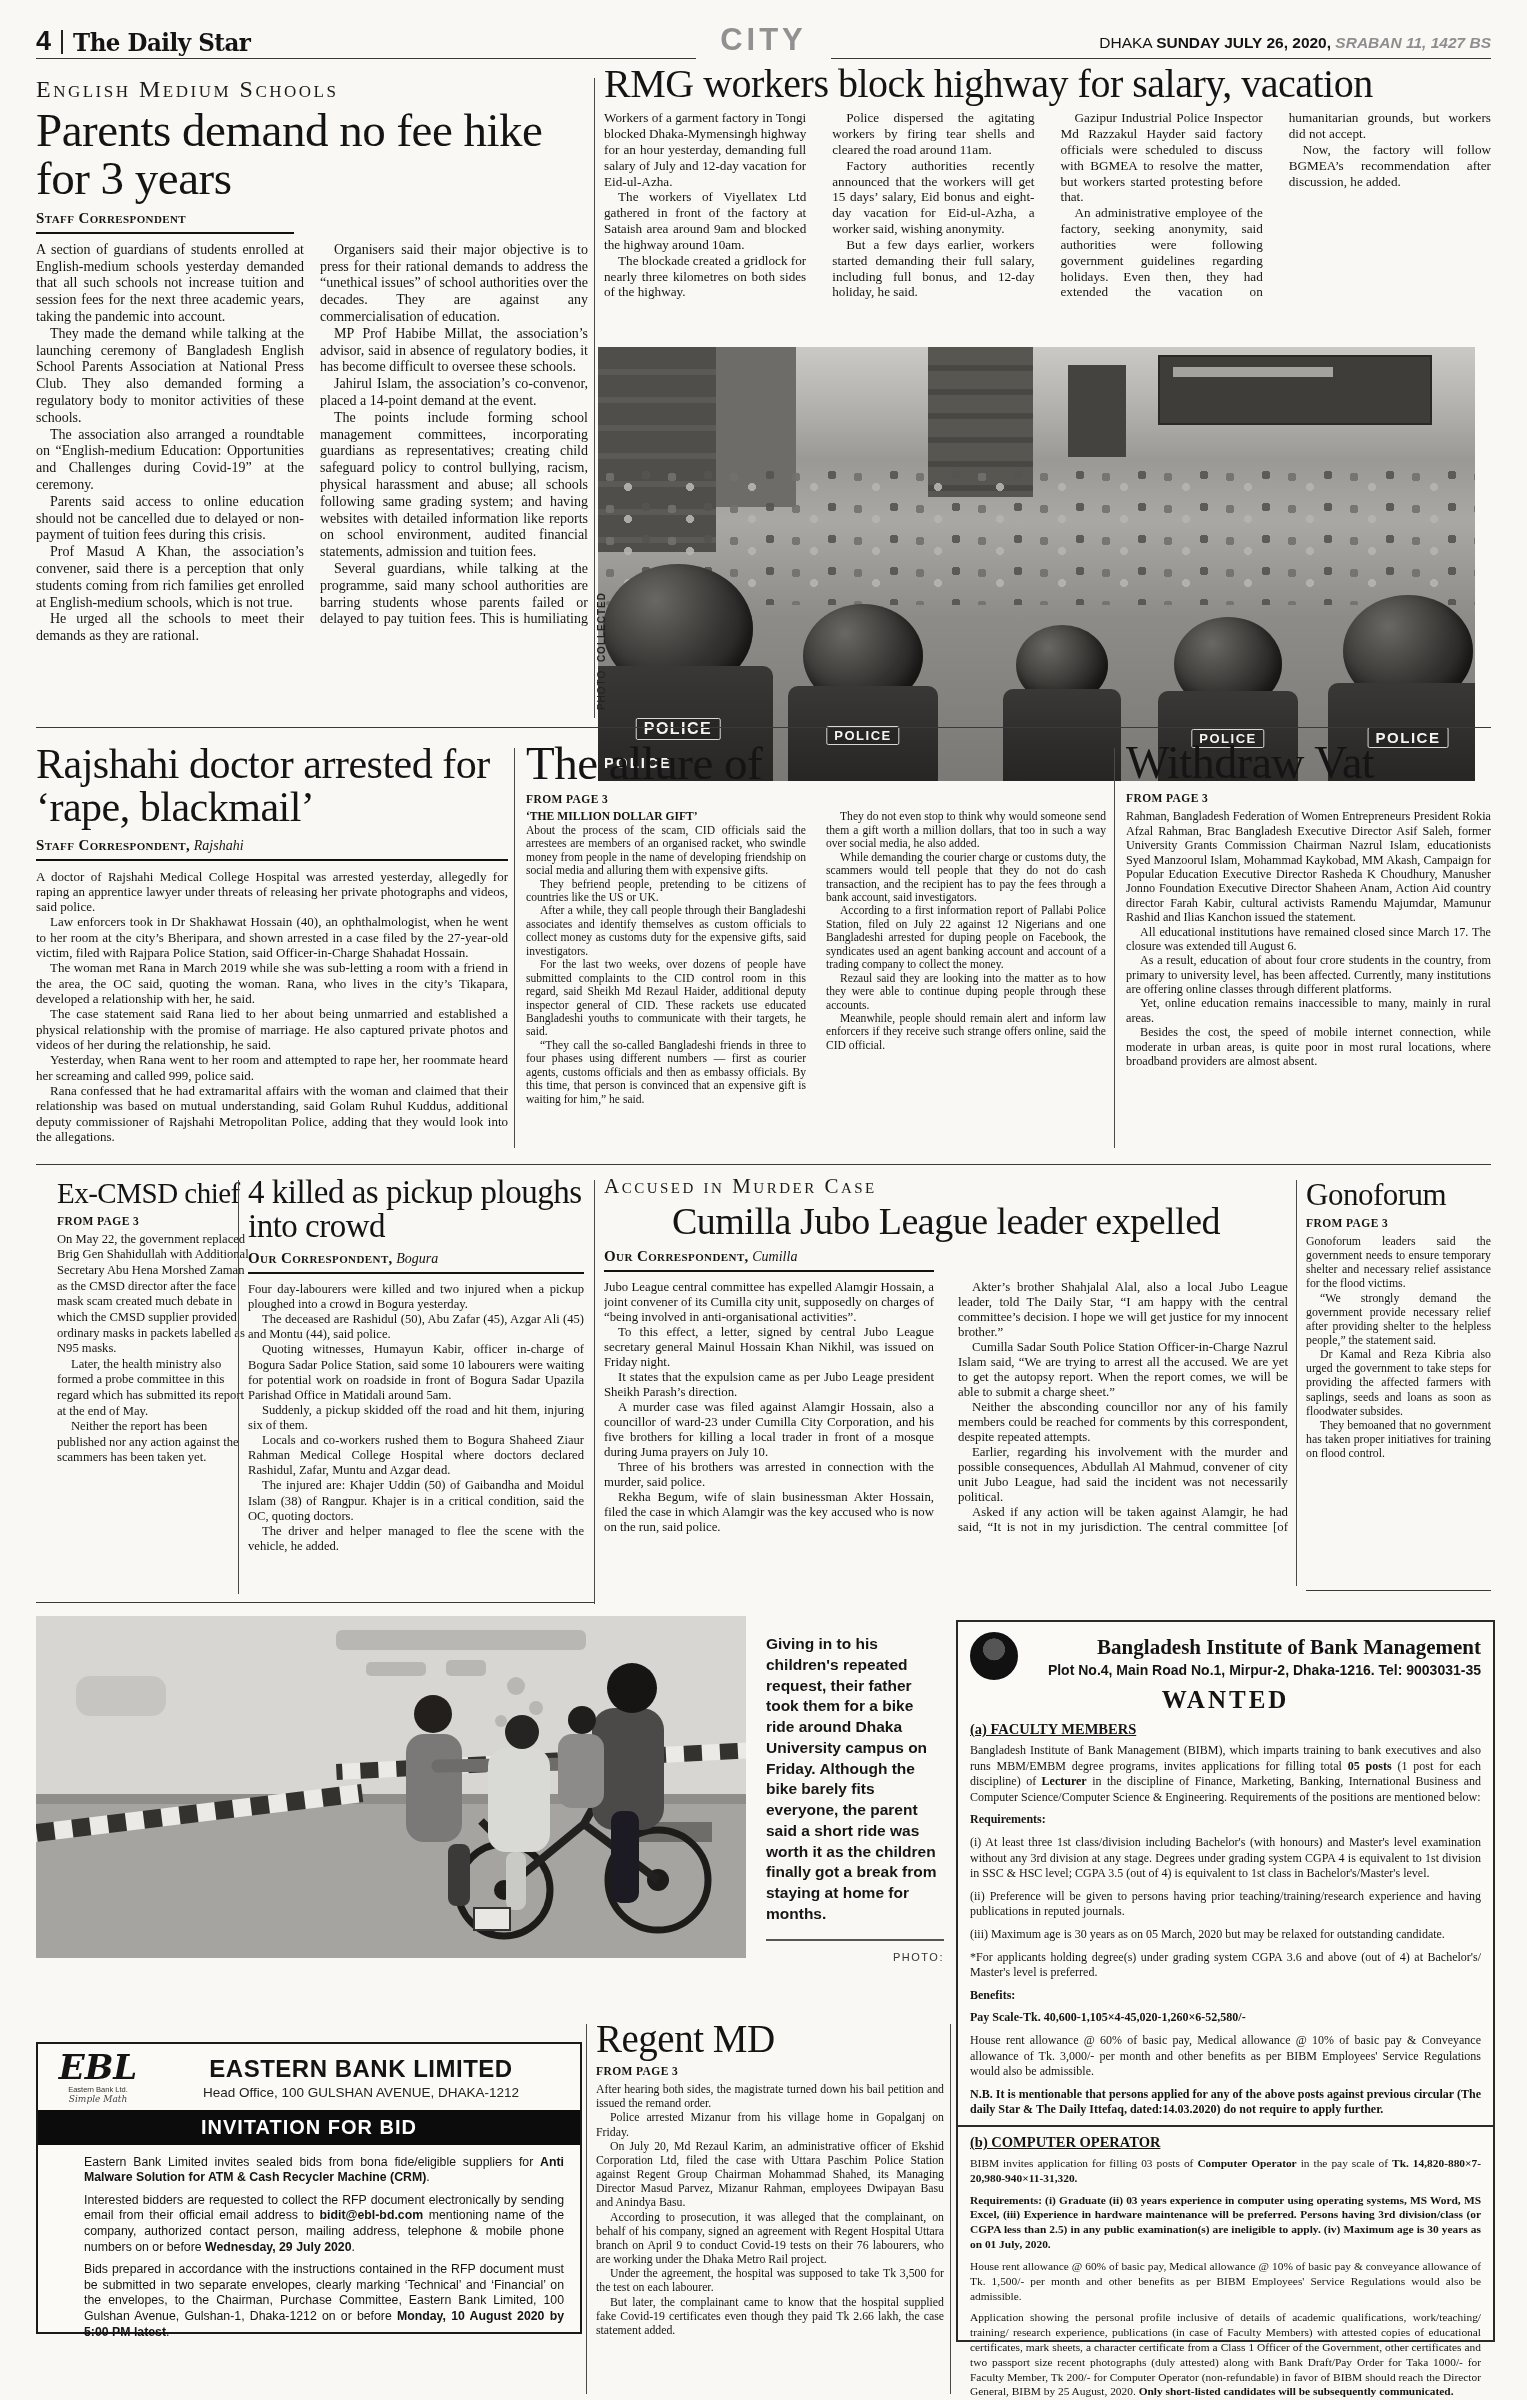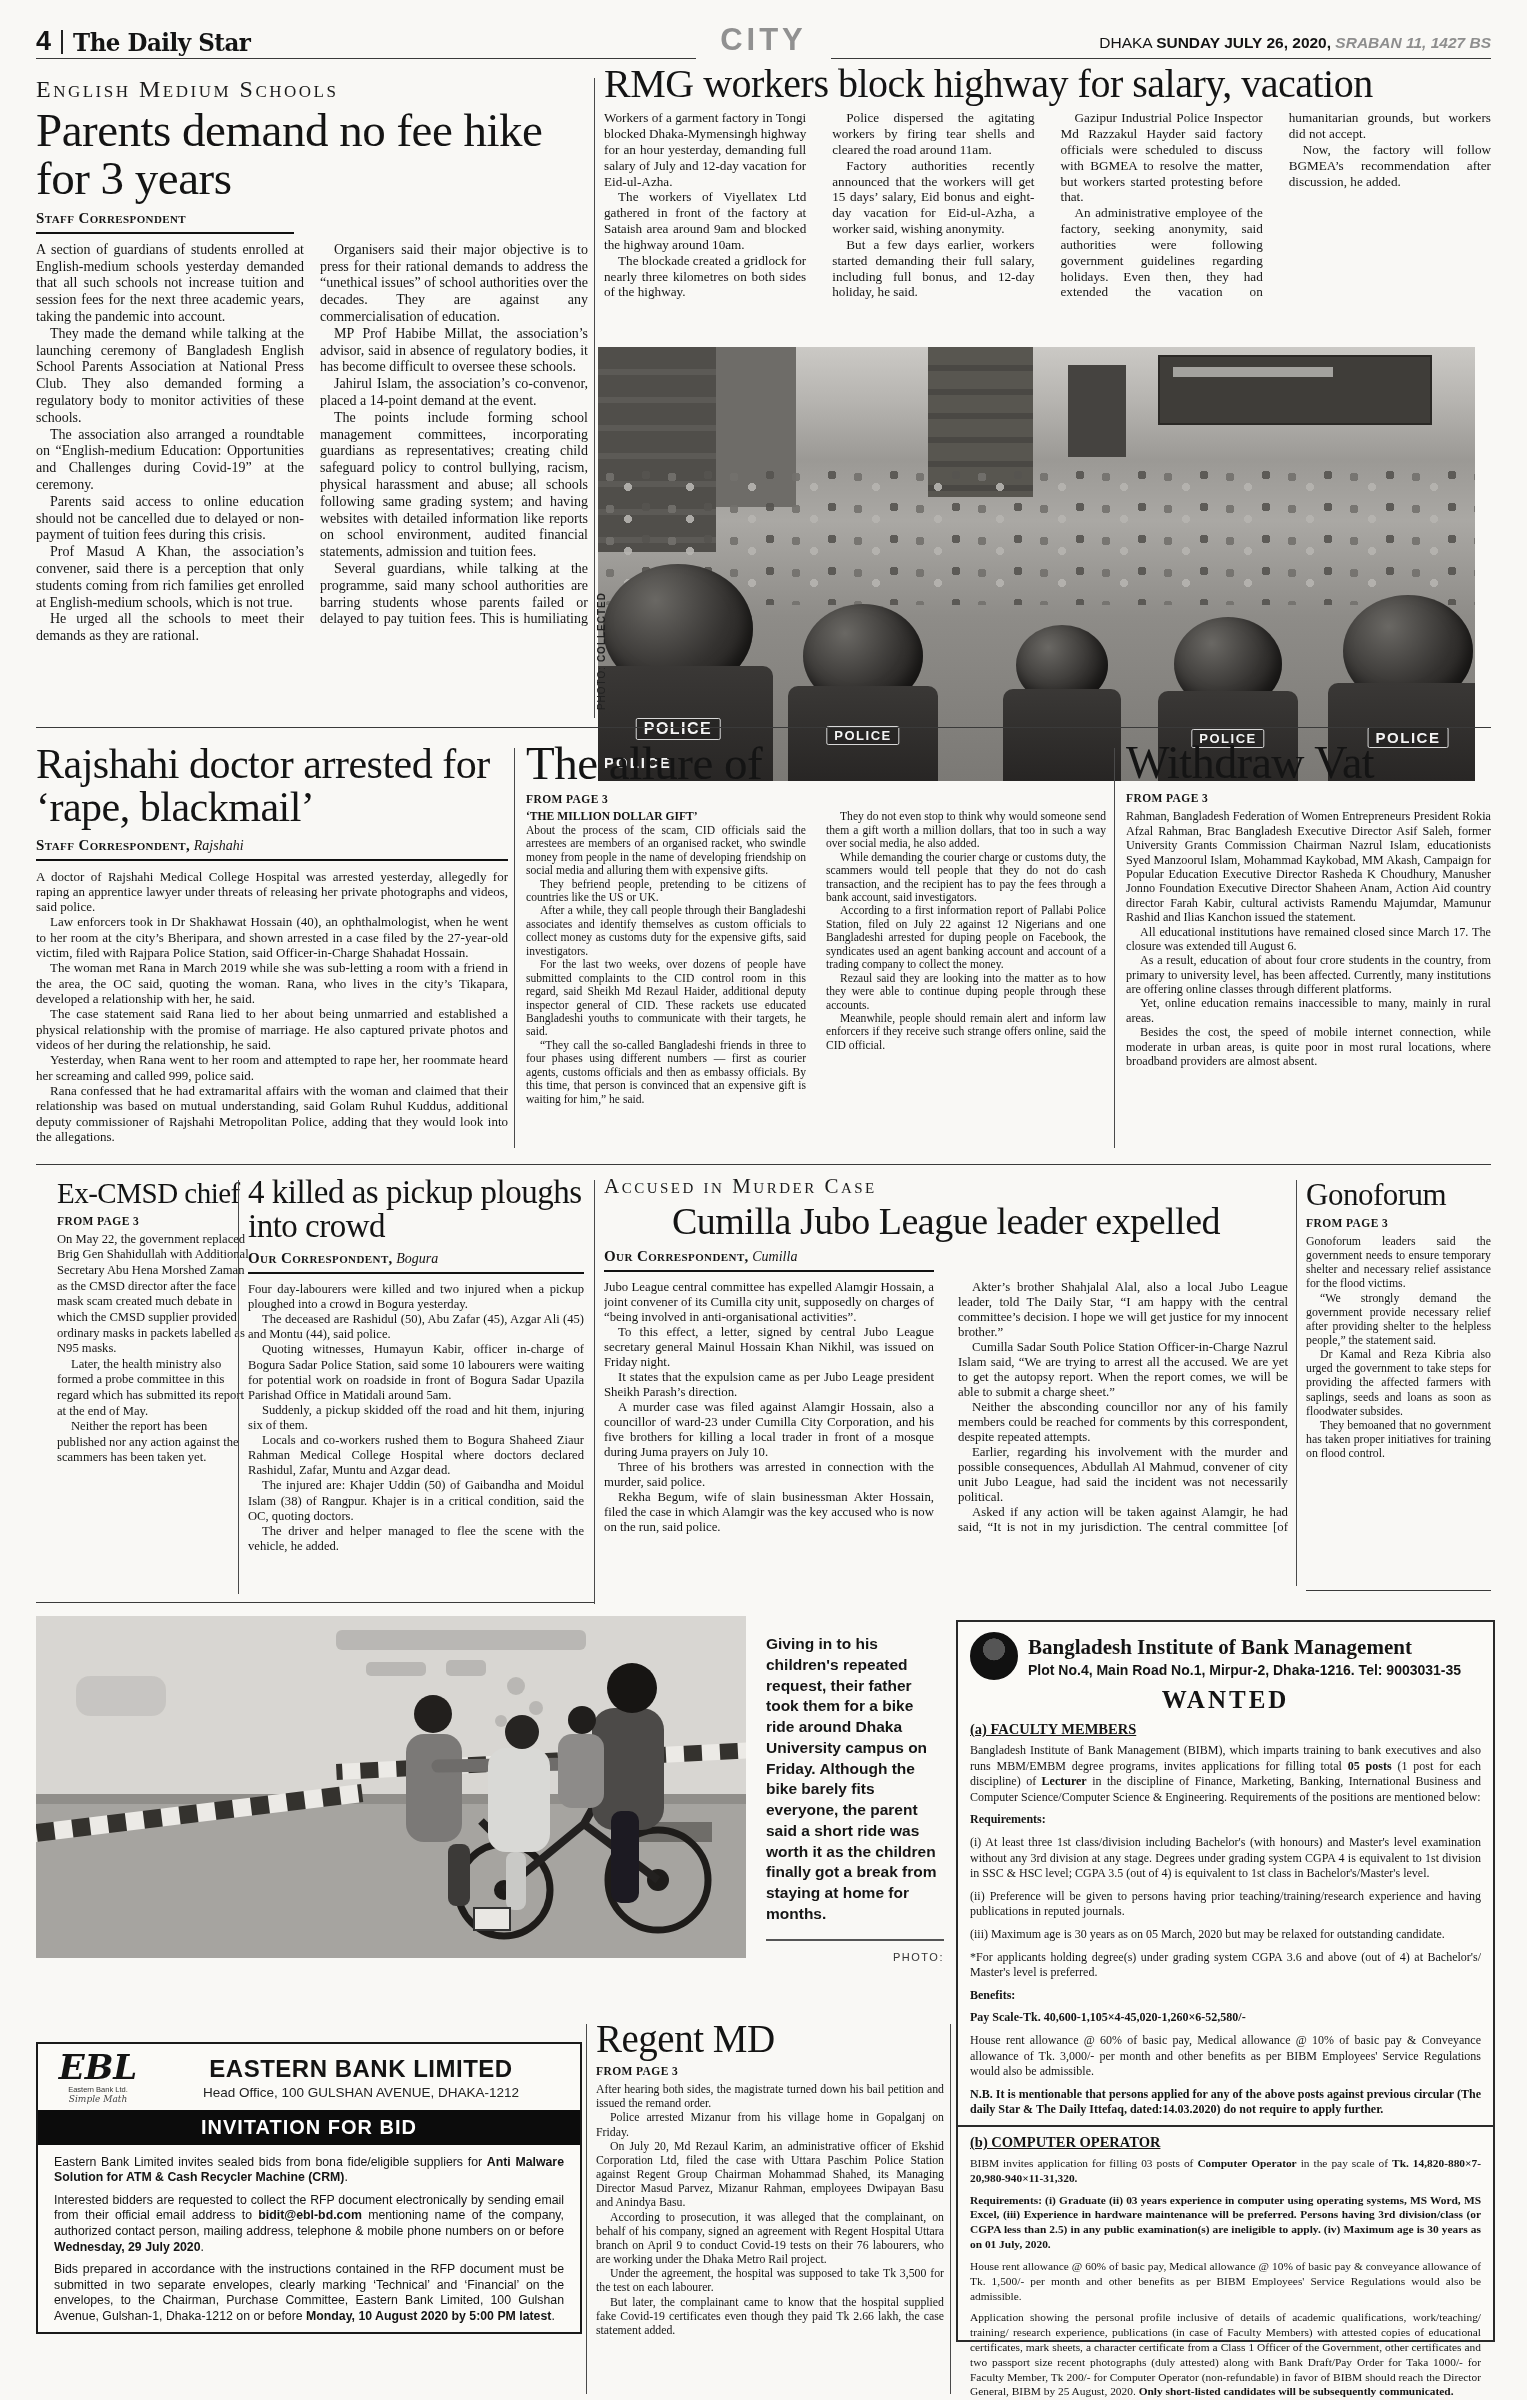--- a/index.html
+++ b/index.html
@@ -47,39 +47,39 @@
   
   .cap{font:bold 15.5px "Liberation Sans",sans-serif;line-height:1.34;color:#161616;}
   .cap-rule{height:2px;background:#555;margin:14px 0 10px;}
   .cap-credit{text-align:right;font:11px "Liberation Sans",sans-serif;letter-spacing:1.5px;color:#333;}
   .cap-credit b{display:block;font-size:13px;letter-spacing:1px;color:#111;}
   
   .ad{position:absolute;background:#fbfaf7;}
   .bibm{border:2px solid #2a2a2a;padding:10px 12px;font-size:11.4px;line-height:1.3;}
   .bibm-head{display:flex;align-items:center;gap:10px;border-bottom:0;}
   .bibm-logo{width:44px;height:44px;border-radius:50%;background:radial-gradient(circle at 50% 35%,#555 0 30%,#111 31%);flex:0 0 44px;border:2px solid #111;}
-  .bibm-org{flex:1;text-align:left;}
+  .bibm-org{flex:1;text-align:right;}
   .bibm-name{font:bold 21px "Liberation Serif",serif;}
   .bibm-addr{font:bold 14px "Liberation Sans",sans-serif;margin-top:2px;}
   .bibm-wanted{text-align:center;font:bold 25px "Liberation Serif",serif;letter-spacing:3px;margin:6px 0 2px;}
   .adsec{font:bold 14.5px "Liberation Serif",serif;text-decoration:underline;margin:7px 0 5px;}
   .sans-list p.para{text-indent:0 !important;margin:0 0 7px;}
   .bibm .body{text-align:justify;}
   .bibm-div{height:2px;background:#2a2a2a;margin:6px -12px;}
   .ebl{border:2px solid #1a1a1a;}
   .ebl-head{display:flex;align-items:center;padding:8px 12px 6px;gap:8px;}
   .ebl-logo{width:96px;text-align:center;flex:0 0 96px;}
   .ebl-mark{font:bold italic 34px "DejaVu Serif",serif;line-height:.9;}
   .ebl-sub{font:7.5px "Liberation Sans",sans-serif;color:#333;margin-top:2px;}
   .ebl-tag{font:italic 9px "DejaVu Serif",serif;color:#444;}
   .ebl-org{flex:1;text-align:center;}
   .ebl-name{font:bold 24px "Liberation Sans",sans-serif;letter-spacing:.5px;}
   .ebl-addr{font:13.5px "Liberation Sans",sans-serif;color:#222;margin-top:2px;}
   .ebl-banner{background:#0c0c0c;color:#fff;text-align:center;font:bold 20px "Liberation Sans",sans-serif;letter-spacing:1px;padding:6px 15px;}
-  .ebl-body{padding:10px 16px;font:12.3px/1.27 "Liberation Sans",sans-serif;text-align:justify;}
+  .ebl-body{padding:10px 16px;font:12.3px/1.27 "Liberation Sans",sans-serif;text-align:justify;margin-left:30px;}
   
   .bike{background:#cfcdc9;}
 </style>
 </head>
 <body>
 
 <div class="page">
 
   <div class="mh-left">
     <span class="mh-num">4</span>

